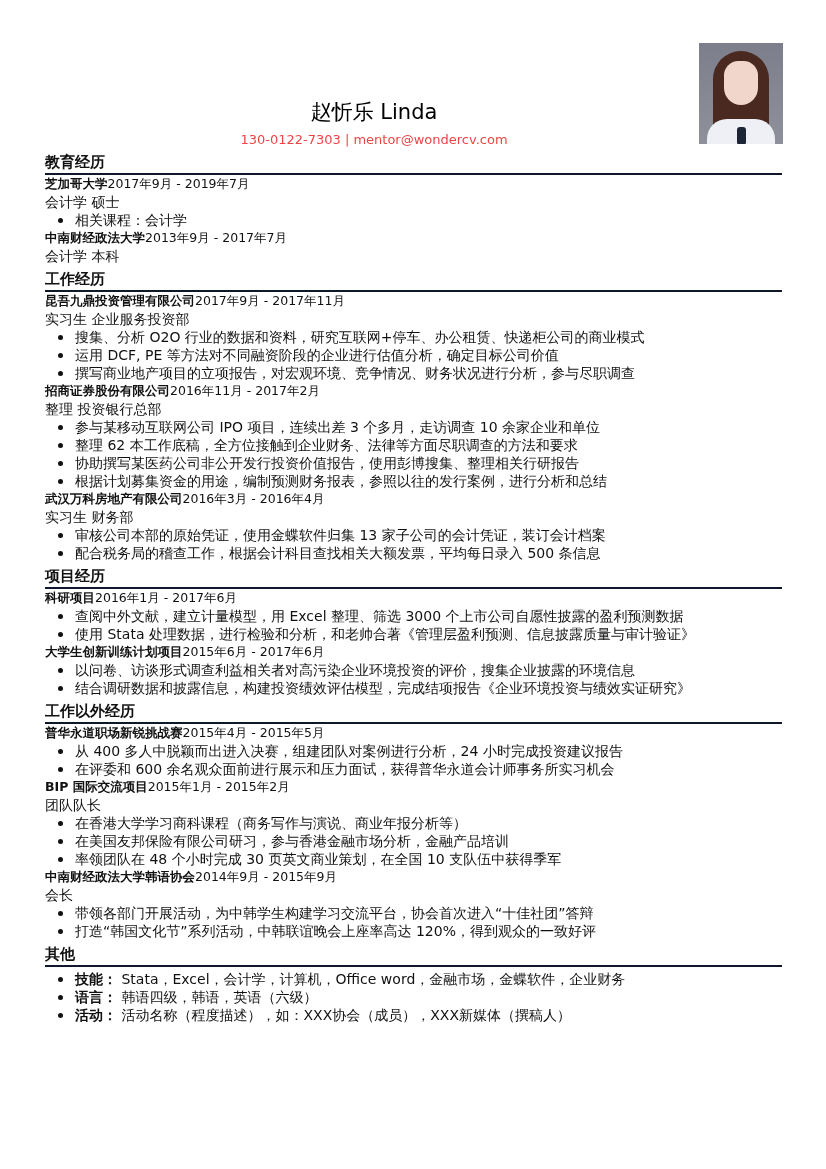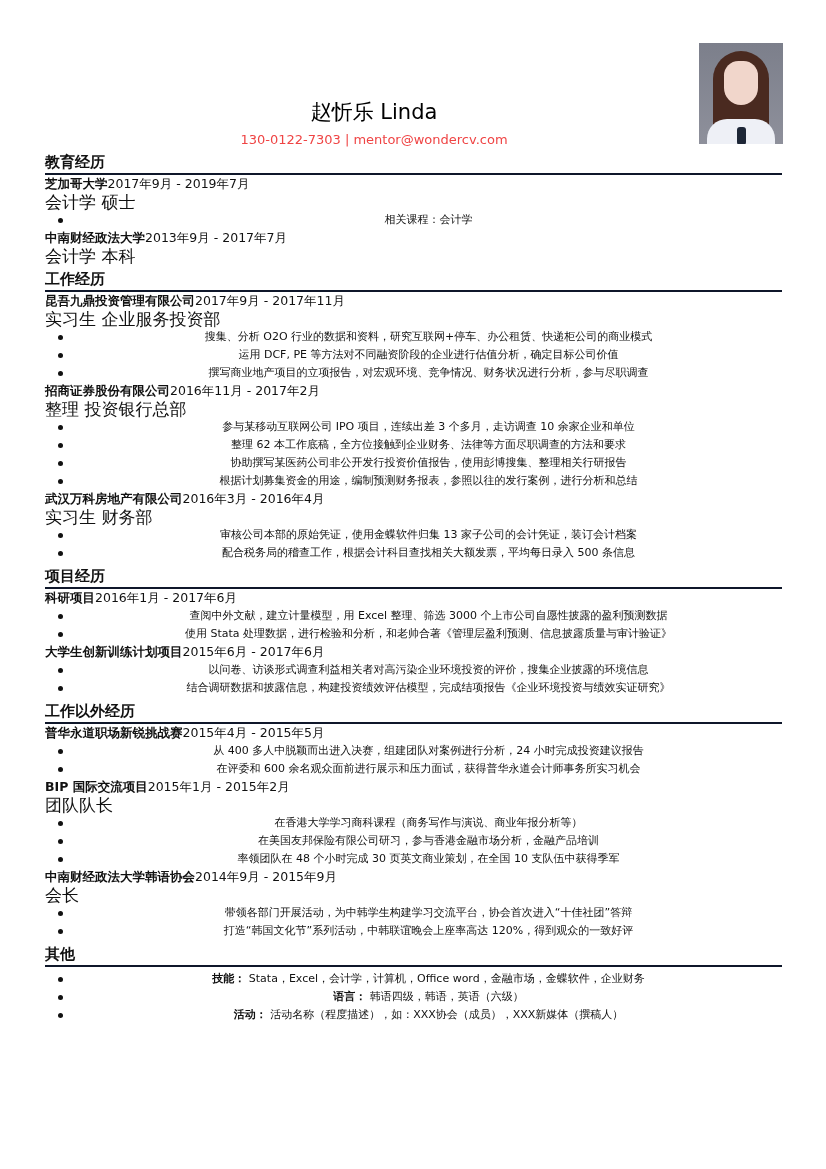--- a/index.html
+++ b/index.html
@@ -24,23 +24,23 @@
   .photo .tie { position:absolute; left:38px; top:84px; width:9px; height:18px; background:#1d2636; border-radius:3px; }
 
   .content { position: absolute; left: 0; top: 148px; width: 737px; }
   .section-title {
     font-size: 15px; line-height: 20px; font-weight: bold; color: #111;
     border-bottom: 2px solid #0f172a; padding-bottom: 1px; margin-top: 4px;
   }
   .entry-head { display: flex; align-items: baseline; }
   .entry-title { font-size: 12.5px; line-height: 18px; font-weight: bold; }
   .entry-date { font-size: 12.5px; line-height: 18px; white-space: nowrap; }
-  .entry-sub { font-size: 17px; line-height: 18px; }
+  .entry-sub { font-size: 14px; line-height: 18px; }
   ul { margin: 0; padding: 0 0 0 10px; list-style: none; }
-  li { font-size: 11px; line-height: 18px; position: relative; padding-left: 20px; white-space: nowrap; text-align: center; }
+  li { font-size: 14px; line-height: 18px; position: relative; padding-left: 20px; white-space: nowrap; }
   li::before { content: ""; position: absolute; left: 3px; top: 7px; width: 5px; height: 5px; border-radius: 50%; background: #111; }
   .label-strong { font-weight: bold; }
 </style>
 </head>
 <body>
 
 <div class="page">
 
   <div class="header">
     <div class="name">赵忻乐 Linda</div>

